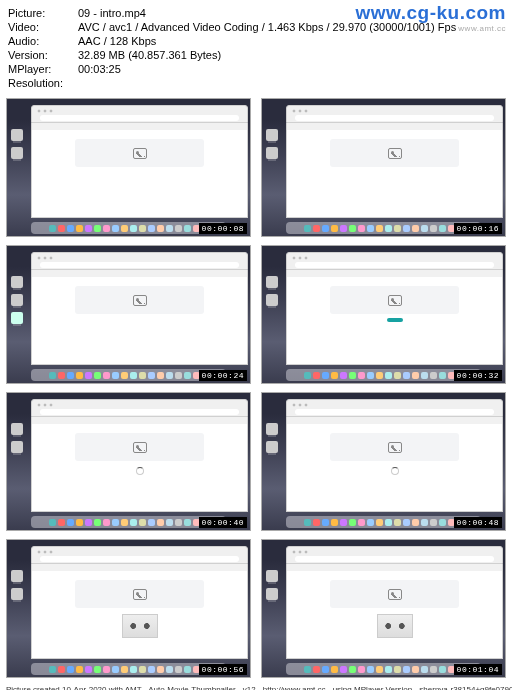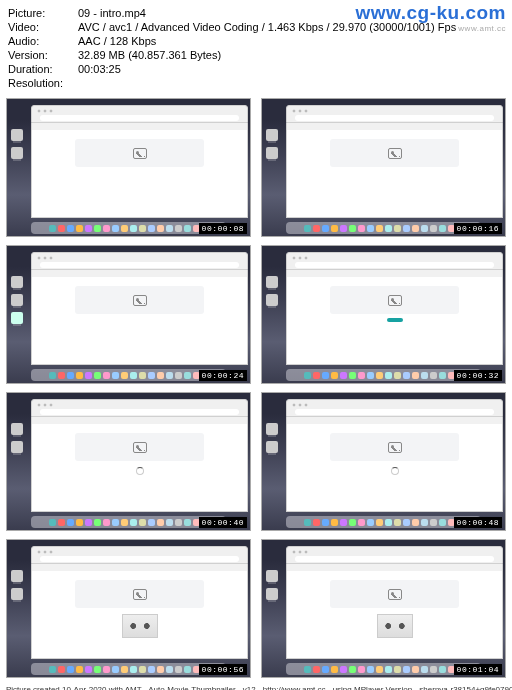--- a/index.html
+++ b/index.html
@@ -257,21 +257,21 @@
     </div>
   <div class="meta-row">
       <div class="meta-label">Audio:</div>
       <div class="meta-value">AAC / 128 Kbps</div>
     </div>
   <div class="meta-row">
       <div class="meta-label">Version:</div>
       <div class="meta-value">32.89 MB (40.857.361 Bytes)</div>
     </div>
   <div class="meta-row">
-      <div class="meta-label">Duration:</div>
+      <div class="meta-label">MPlayer:</div>
       <div class="meta-value">00:03:25</div>
     </div>
   <div class="meta-row">
       <div class="meta-label">Resolution:</div>
     </div>
 </div>
 
 <div class="watermark">
   <div class="wm-url">www.cg-ku.com</div>
   <div class="wm-sub">www.amt.cc</div>

